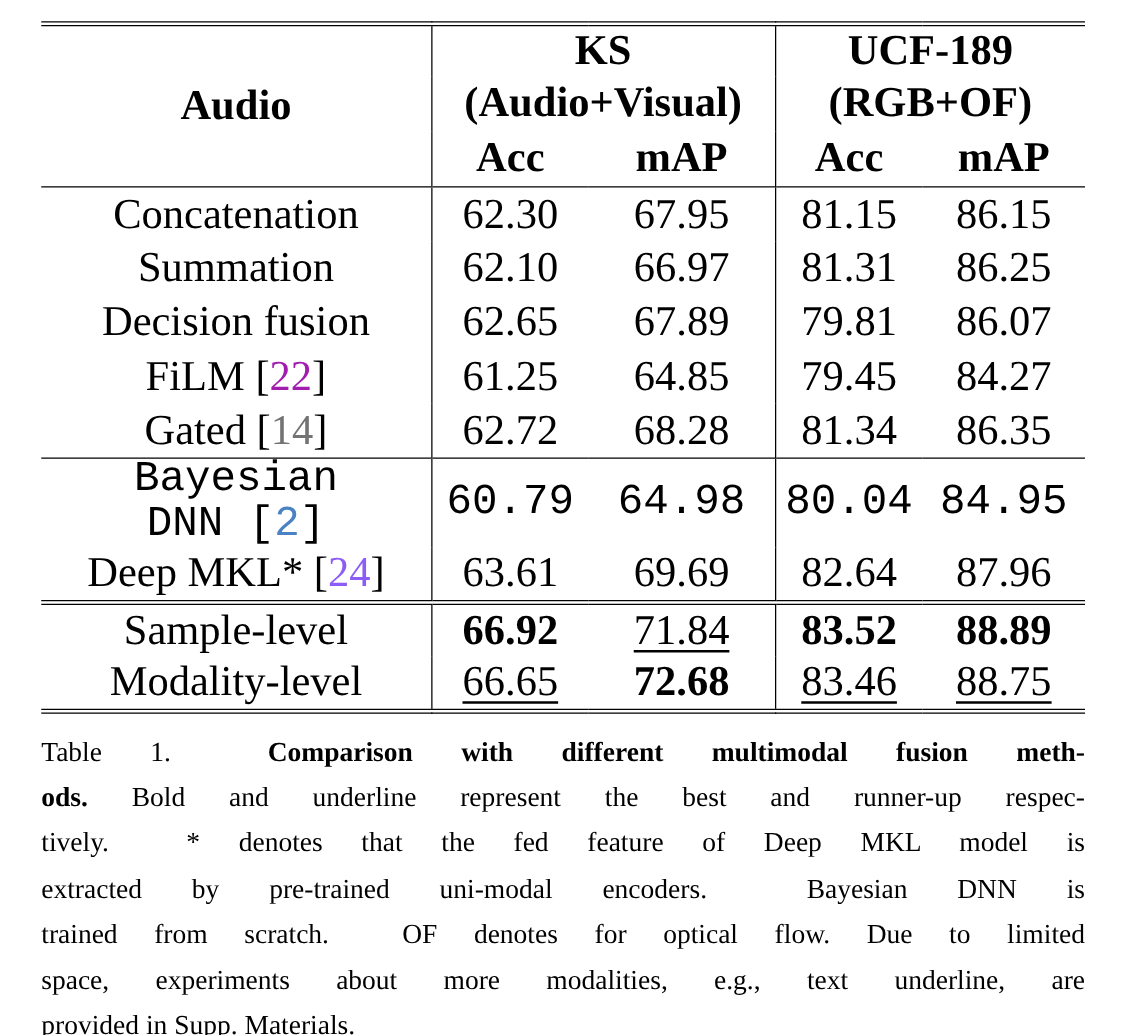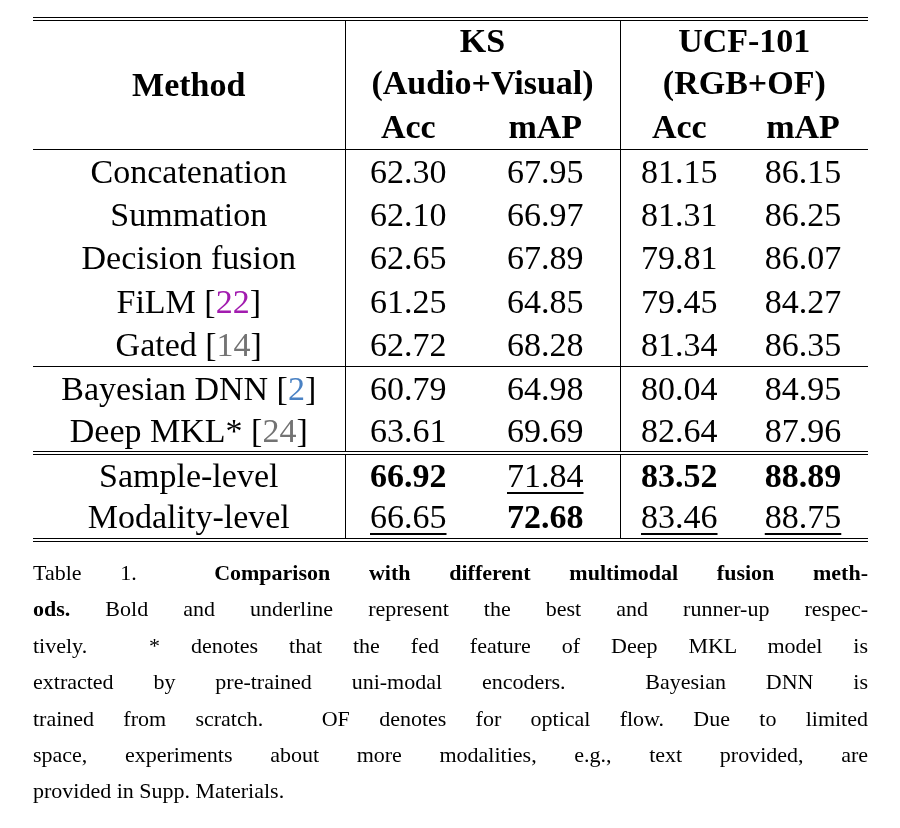--- a/index.html
+++ b/index.html
@@ -42,21 +42,21 @@
     line-height: 1.05;
     margin-left: 17px;
   }
   .sep-r { border-right: 1.5px solid #000; }
   thead td { font-weight: bold; }
   thead tr:nth-child(1) td { height: 40px; }
   thead tr:nth-child(2) td { height: 44px; text-align: center; }
   thead tr:nth-child(3) td { height: 44px; }
   tbody tr { height: 43.4px; }
   tbody tr:first-child td { border-top: 1.5px solid #000; }
-  tbody tr.rule-thin td { border-top: 1.5px solid #000; }
+  tbody tr.rule-thin td { border-top: 1.5px solid #000; font-family: Liberation Mono, monospace; }
   tbody tr.rule-double td { border-top: 4px double #000; }
   td.e-b { font-weight: bold; }
   td.e-u {
     text-decoration: underline;
     text-underline-offset: 5px;
     text-decoration-thickness: 1.5px;
   }
   .cite { cursor: pointer; }
 
   .caption {
@@ -84,23 +84,23 @@
   <table class="results">
     <colgroup>
       <col class="c-method">
       <col class="c-ks-acc">
       <col class="c-ks-map">
       <col class="c-ucf-acc">
       <col class="c-ucf-map">
     </colgroup>
     <thead>
       <tr>
-        <td rowspan="3" class="sep-r">Method</td>
+        <td rowspan="3" class="sep-r">Audio</td>
         <td colspan="2" class="sep-r">KS</td>
-        <td colspan="2">UCF-101</td>
+        <td colspan="2">UCF-189</td>
       </tr>
       <tr>
         <td colspan="2" class="sep-r">(Audio+Visual)</td>
         <td colspan="2">(RGB+OF)</td>
       </tr>
       <tr>
         <td>Acc</td>
         <td class="sep-r">mAP</td>
         <td>Acc</td>
         <td>mAP</td>
@@ -143,21 +143,21 @@
           <td class="">86.35</td>
         </tr>
         <tr class="rule-thin">
           <td class="sep-r">Bayesian DNN&nbsp;[<span class="cite" style="color: rgb(74, 130, 196);">2</span>]</td>
           <td class="">60.79</td>
           <td class="sep-r">64.98</td>
           <td class="">80.04</td>
           <td class="">84.95</td>
         </tr>
         <tr>
-          <td class="sep-r">Deep MKL*&nbsp;[<span class="cite" style="color: #737373;">24</span>]</td>
+          <td class="sep-r">Deep MKL*&nbsp;[<span class="cite" style="color: #8b5cf6;">24</span>]</td>
           <td class="">63.61</td>
           <td class="sep-r">69.69</td>
           <td class="">82.64</td>
           <td class="">87.96</td>
         </tr>
         <tr class="rule-double">
           <td class="sep-r">Sample-level</td>
           <td class="e-b">66.92</td>
           <td class="sep-r e-u">71.84</td>
           <td class="e-b">83.52</td>
@@ -172,17 +172,17 @@
         </tr>
       </tbody>
   </table>
 
   <div class="caption">
       <div class="cap-line"><span class="seg-r">Table 1.&nbsp; </span><span class="seg-b">Comparison with different multimodal fusion meth-</span></div>
       <div class="cap-line"><span class="seg-b">ods.</span><span class="seg-r"> Bold and underline represent the best and runner-up respec-</span></div>
       <div class="cap-line"><span class="seg-r">tively.&nbsp; * denotes that the fed feature of Deep MKL model is</span></div>
       <div class="cap-line"><span class="seg-r">extracted by pre-trained uni-modal encoders.&nbsp; Bayesian DNN is</span></div>
       <div class="cap-line"><span class="seg-r">trained from scratch.&nbsp; OF denotes for optical flow. </span><span class="seg-i">Due to limited</span></div>
-      <div class="cap-line"><span class="seg-i">space, experiments about more modalities, e.g., text provided, are</span></div>
+      <div class="cap-line"><span class="seg-i">space, experiments about more modalities, e.g., text underline, are</span></div>
       <div class="cap-line last"><span class="seg-i">provided in Supp. Materials.</span></div>
     </div>
 
 </div>
 
 </body></html>

